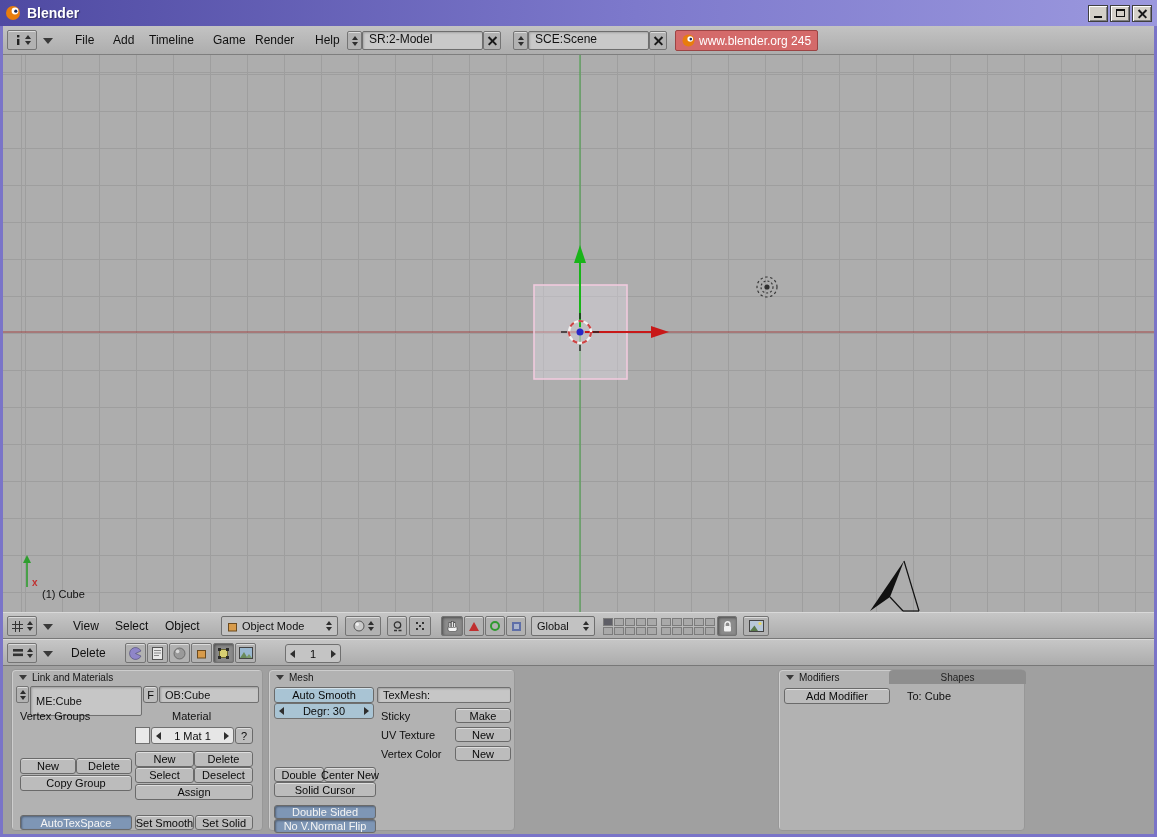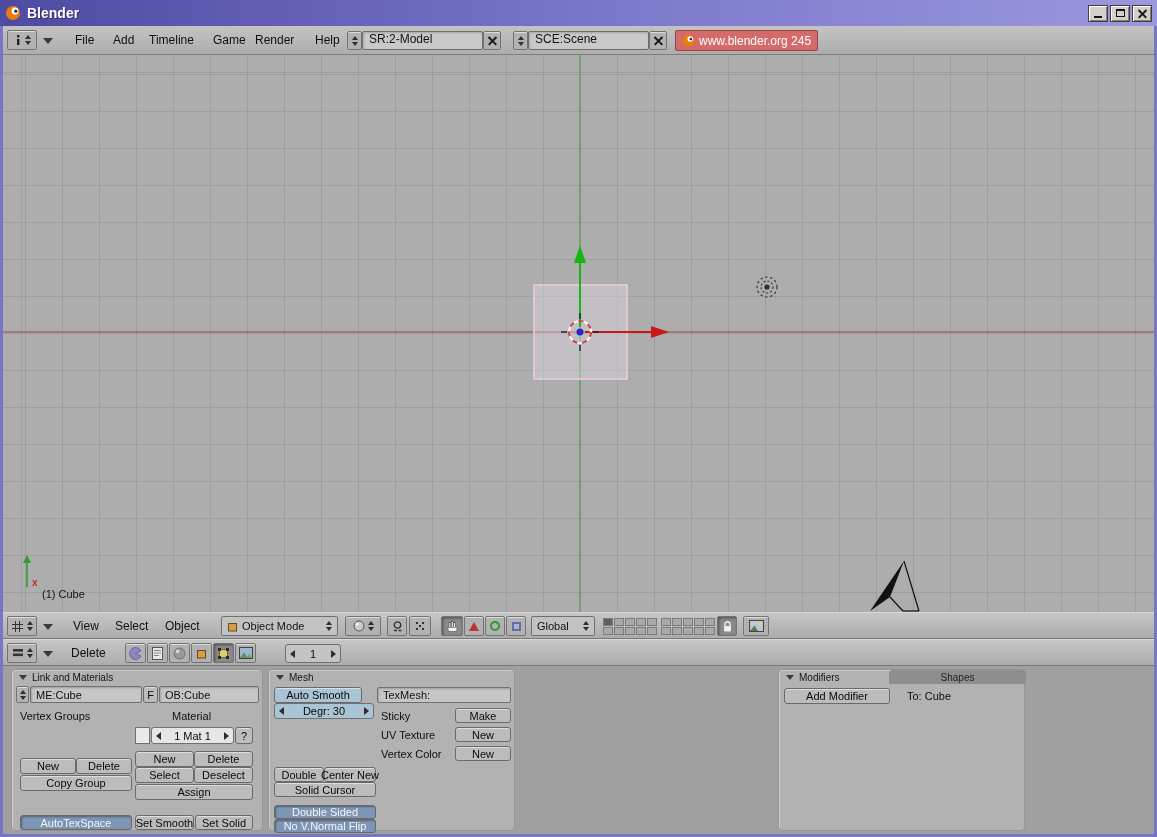--- a/index.html
+++ b/index.html
@@ -387,21 +387,21 @@
       <div class="phead">
         <span class="tri-dn"></span>
         <span>Link and Materials</span>
       </div>
       <div class="ibtn" style="left:4px;top:16px;width:13px;height:17px">
         <span class="spin">
             <span class="t-up"></span>
             <span class="t-dn"></span>
           </span>
       </div>
-      <div class="pfield" style="left:18px;top:16px;width:112px;height:17px">
+      <div class="pfield" style="left:18px;top:16px;width:112px;height:30px">
           <span>ME:Cube</span>
         </div>
       <div class="pbtn" style="left:131px;top:16px;width:15px;height:17px">F</div>
       <div class="pfield" style="left:147px;top:16px;width:100px;height:17px">
           <span>OB:Cube</span>
         </div>
 
       <span class="plabel" style="left:8px;top:40px">Vertex Groups</span>
       <span class="plabel" style="left:160px;top:40px">Material</span>
 
@@ -426,21 +426,21 @@
       <div class="pbtn on" style="left:8px;top:145px;width:112px;height:15px">AutoTexSpace</div>
       <div class="pbtn" style="left:123px;top:145px;width:59px;height:15px">Set Smooth</div>
       <div class="pbtn" style="left:183px;top:145px;width:58px;height:15px">Set Solid</div>
     </div>
 
     <div class="panel" style="left:265px;width:247px">
       <div class="phead">
         <span class="tri-dn"></span>
         <span>Mesh</span>
       </div>
-      <div class="pbtn blue" style="left:5px;top:17px;width:88px;height:16px">Auto Smooth</div>
+      <div class="pbtn blue" style="left:5px;top:17px;width:100px;height:16px">Auto Smooth</div>
       <div class="pnum" style="left:5px;top:33px;width:100px;height:16px">
         <span class="t-left"></span>
         <span>Degr: 30</span>
         <span class="t-right"></span>
       </div>
       <div class="pfield" style="left:108px;top:17px;width:134px;height:16px">
           <span>TexMesh:</span>
         </div>
 
       <span class="plabel" style="left:112px;top:40px">Sticky</span>

